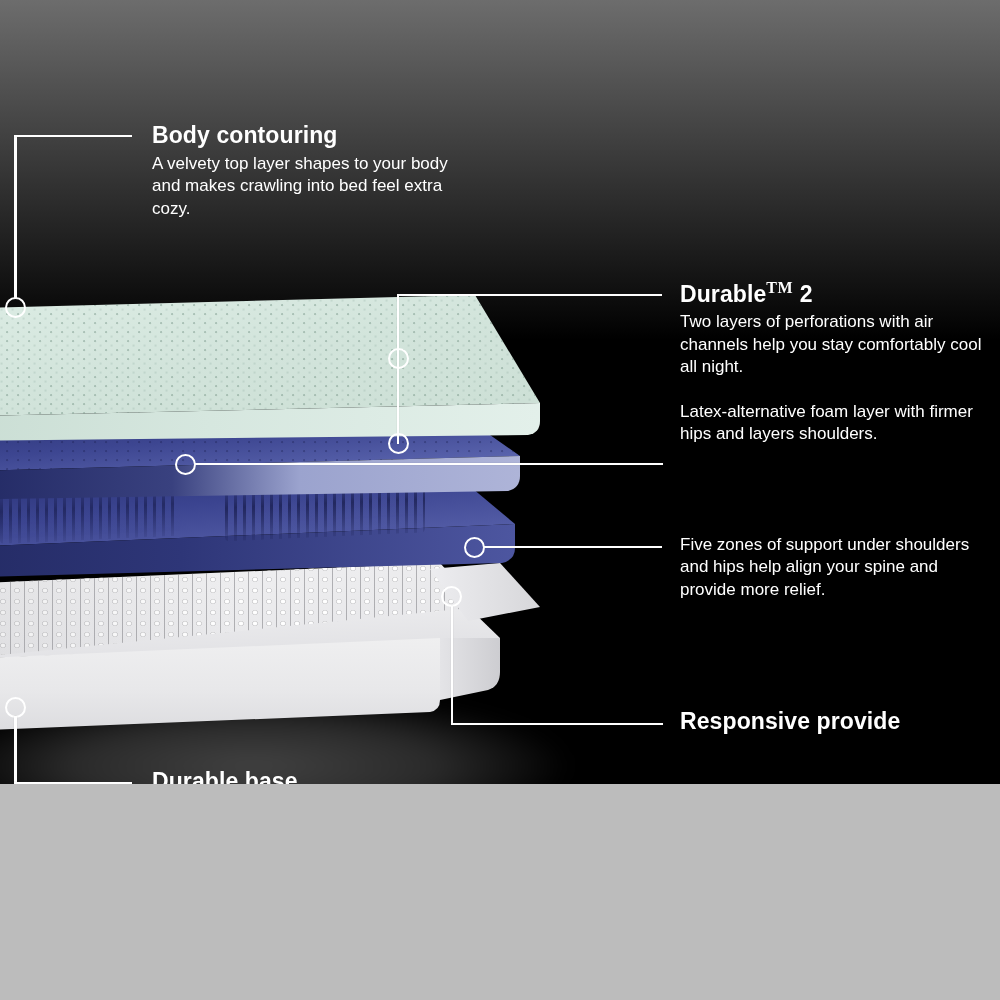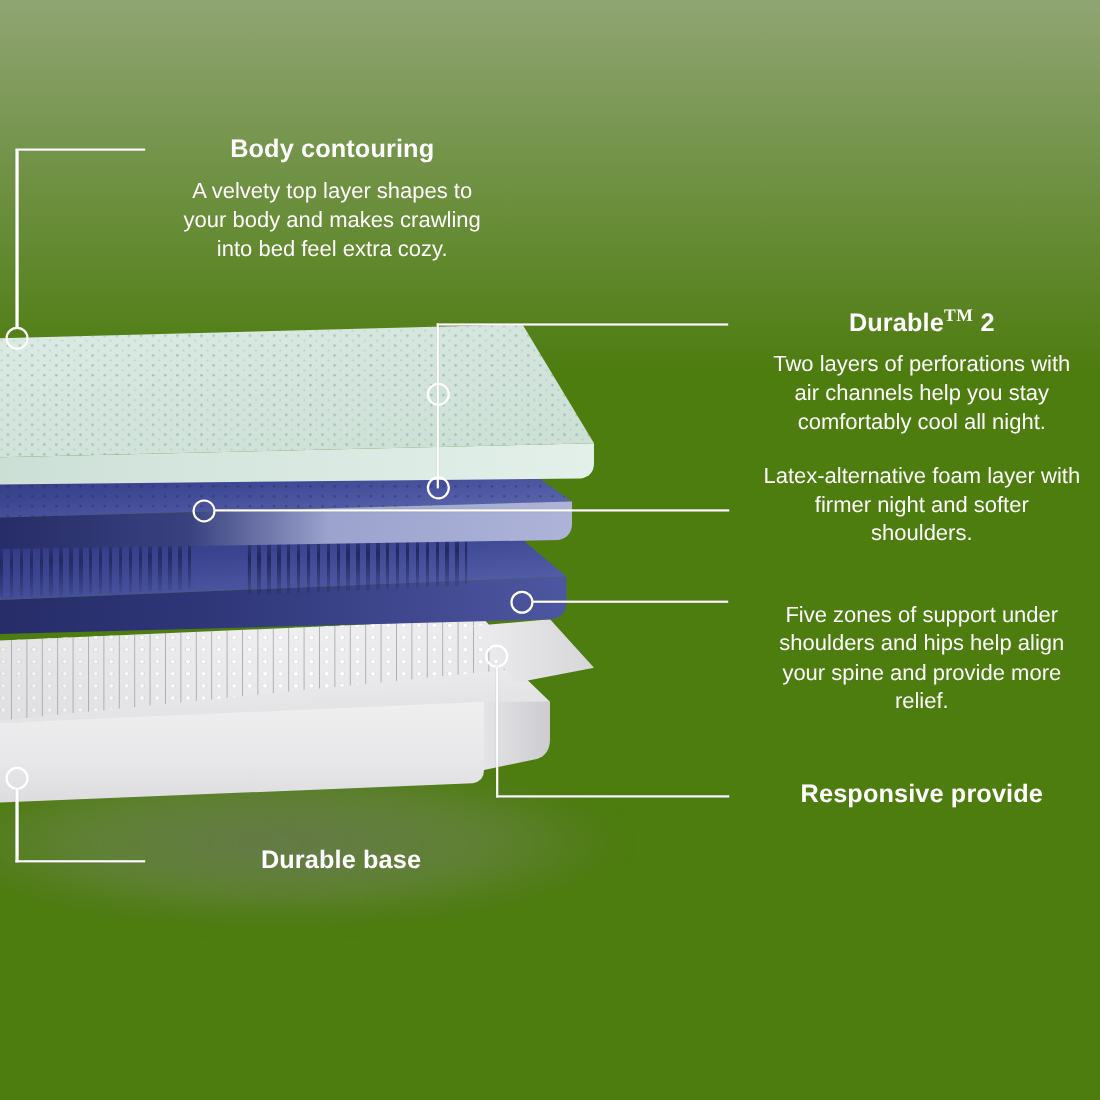--- a/index.html
+++ b/index.html
@@ -7,24 +7,23 @@
     margin: 0;
     padding: 0;
     background: #bcbcbc;
   }
   body {
     font-family: "Liberation Sans", "DejaVu Sans", sans-serif;
   }
   #stage {
     position: relative;
     width: 1000px;
-    height: 1000px;
-    background: #4d7c0f;
+    height: 784px;
+    background: #000000;
     overflow: hidden;
-    text-align: center;
   }
 
   
   .floor-shadow {
     position: absolute;
     left: -40px;
     top: 690px;
     width: 700px;
     height: 190px;
     background: radial-gradient(ellipse 58% 50% at 42% 40%,
@@ -115,22 +114,22 @@
     line-height: 1.12;
   }
   .callout h3 sup {
     font-size: 16px;
     font-weight: bold;
     vertical-align: super;
     letter-spacing: 0.5px;
     font-family: "Liberation Serif", "DejaVu Serif", serif;
   }
   .callout p {
-    margin: 12px;
-    font-size: 20px;
+    margin: 0;
+    font-size: 17px;
     color: #ffffff;
     line-height: 1.32;
     font-weight: normal;
   }
   .callout p + p { margin-top: 22px; }
 </style>
 </head>
 <body>
 
 <div id="stage">
@@ -295,21 +294,21 @@
     </h3>
     <p>A velvety top layer shapes to your body and makes crawling into bed feel extra cozy.</p>
   </div>
 
   <div class="callout" style="left:680px; top:279px; width:316px;">
     <h3>
       <span>Durable</span><sup>TM</sup>
       <span>2</span>
     </h3>
     <p>Two layers of perforations with air channels help you stay comfortably cool all night.</p>
-    <p>Latex-alternative foam layer with firmer night and softer shoulders.</p>
+    <p>Latex-alternative foam layer with firmer hips and layers shoulders.</p>
   </div>
 
   <div class="callout" style="left:680px; top:534px; width:316px;">
     <p>Five zones of support under shoulders and hips help align your spine and provide more relief.</p>
   </div>
 
   <div class="callout" style="left:680px; top:709px; width:316px;">
     <h3>
       <span>Responsive provide</span>
     </h3>

